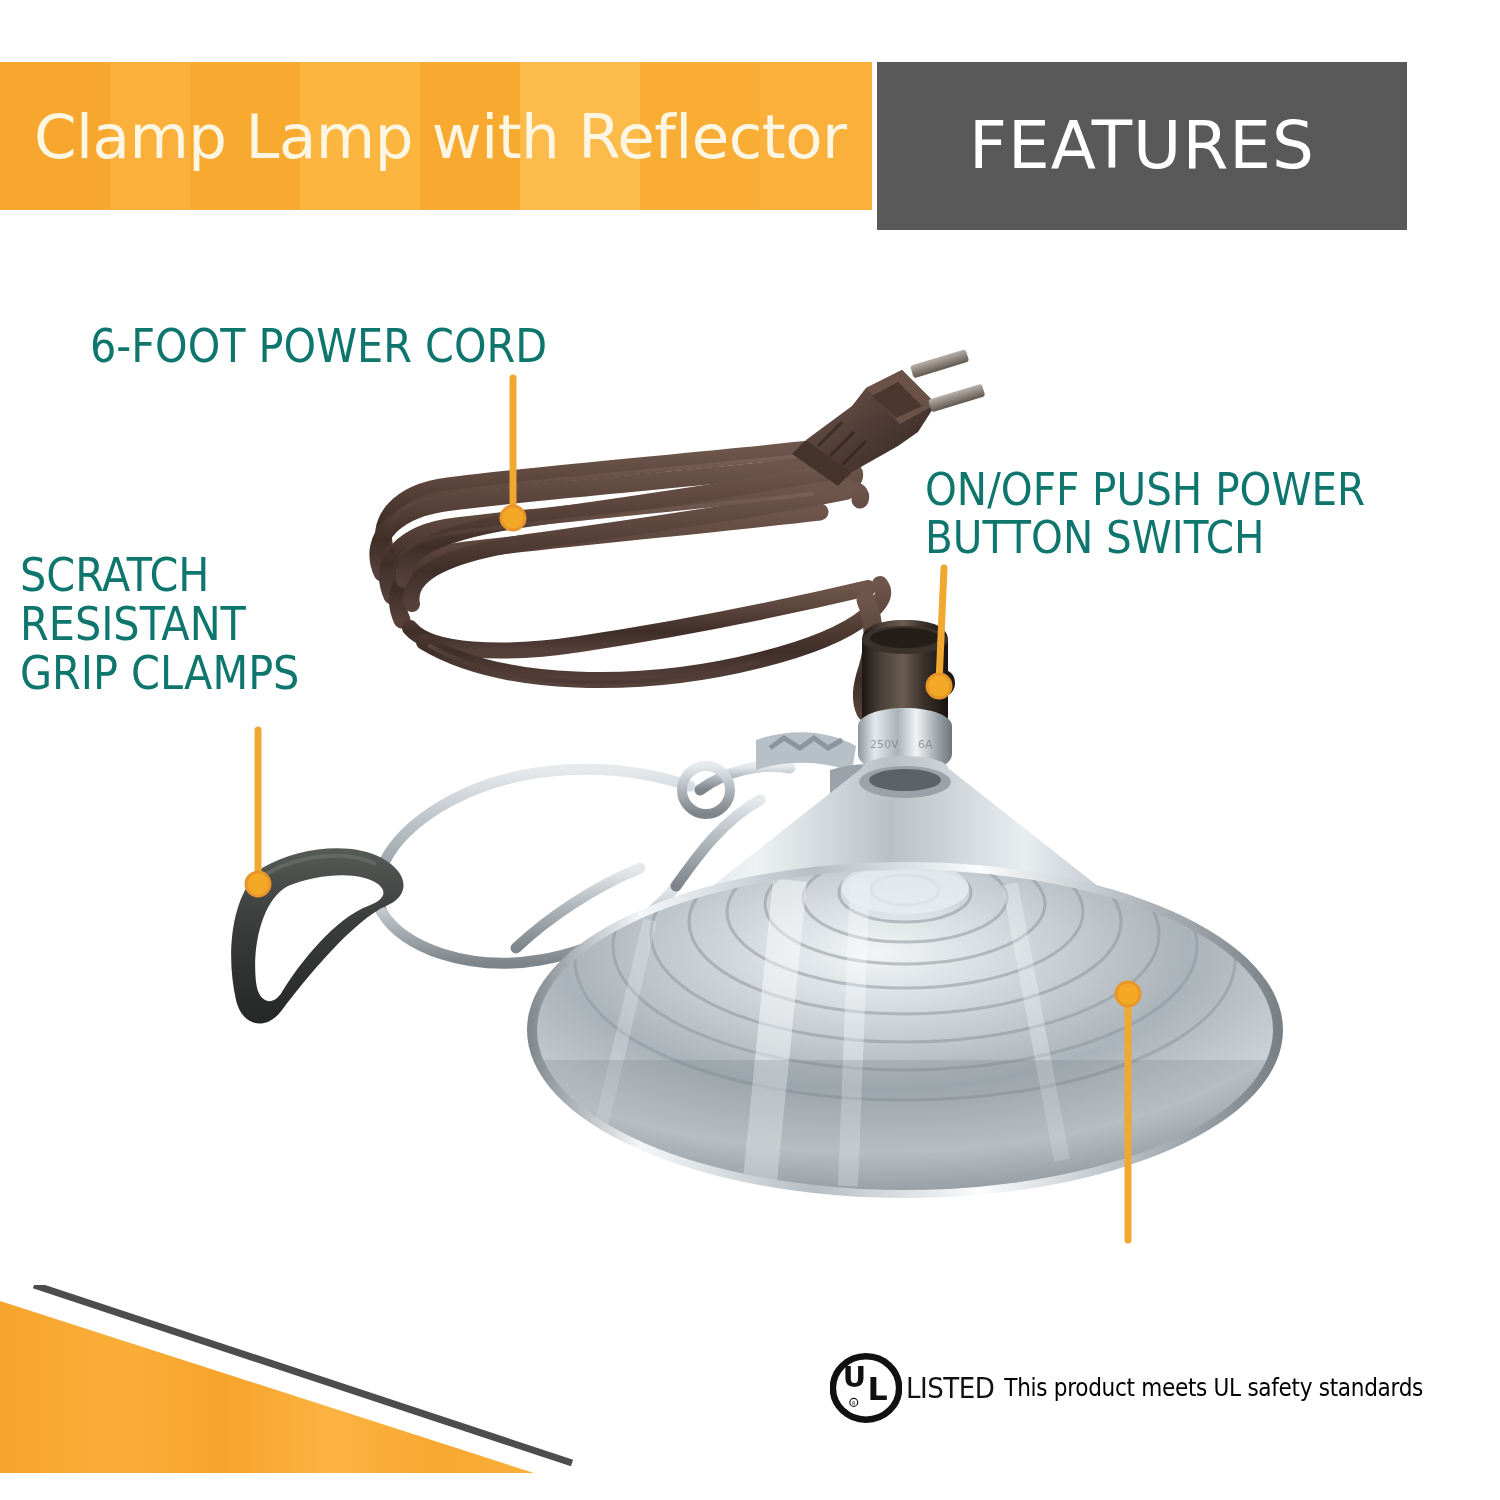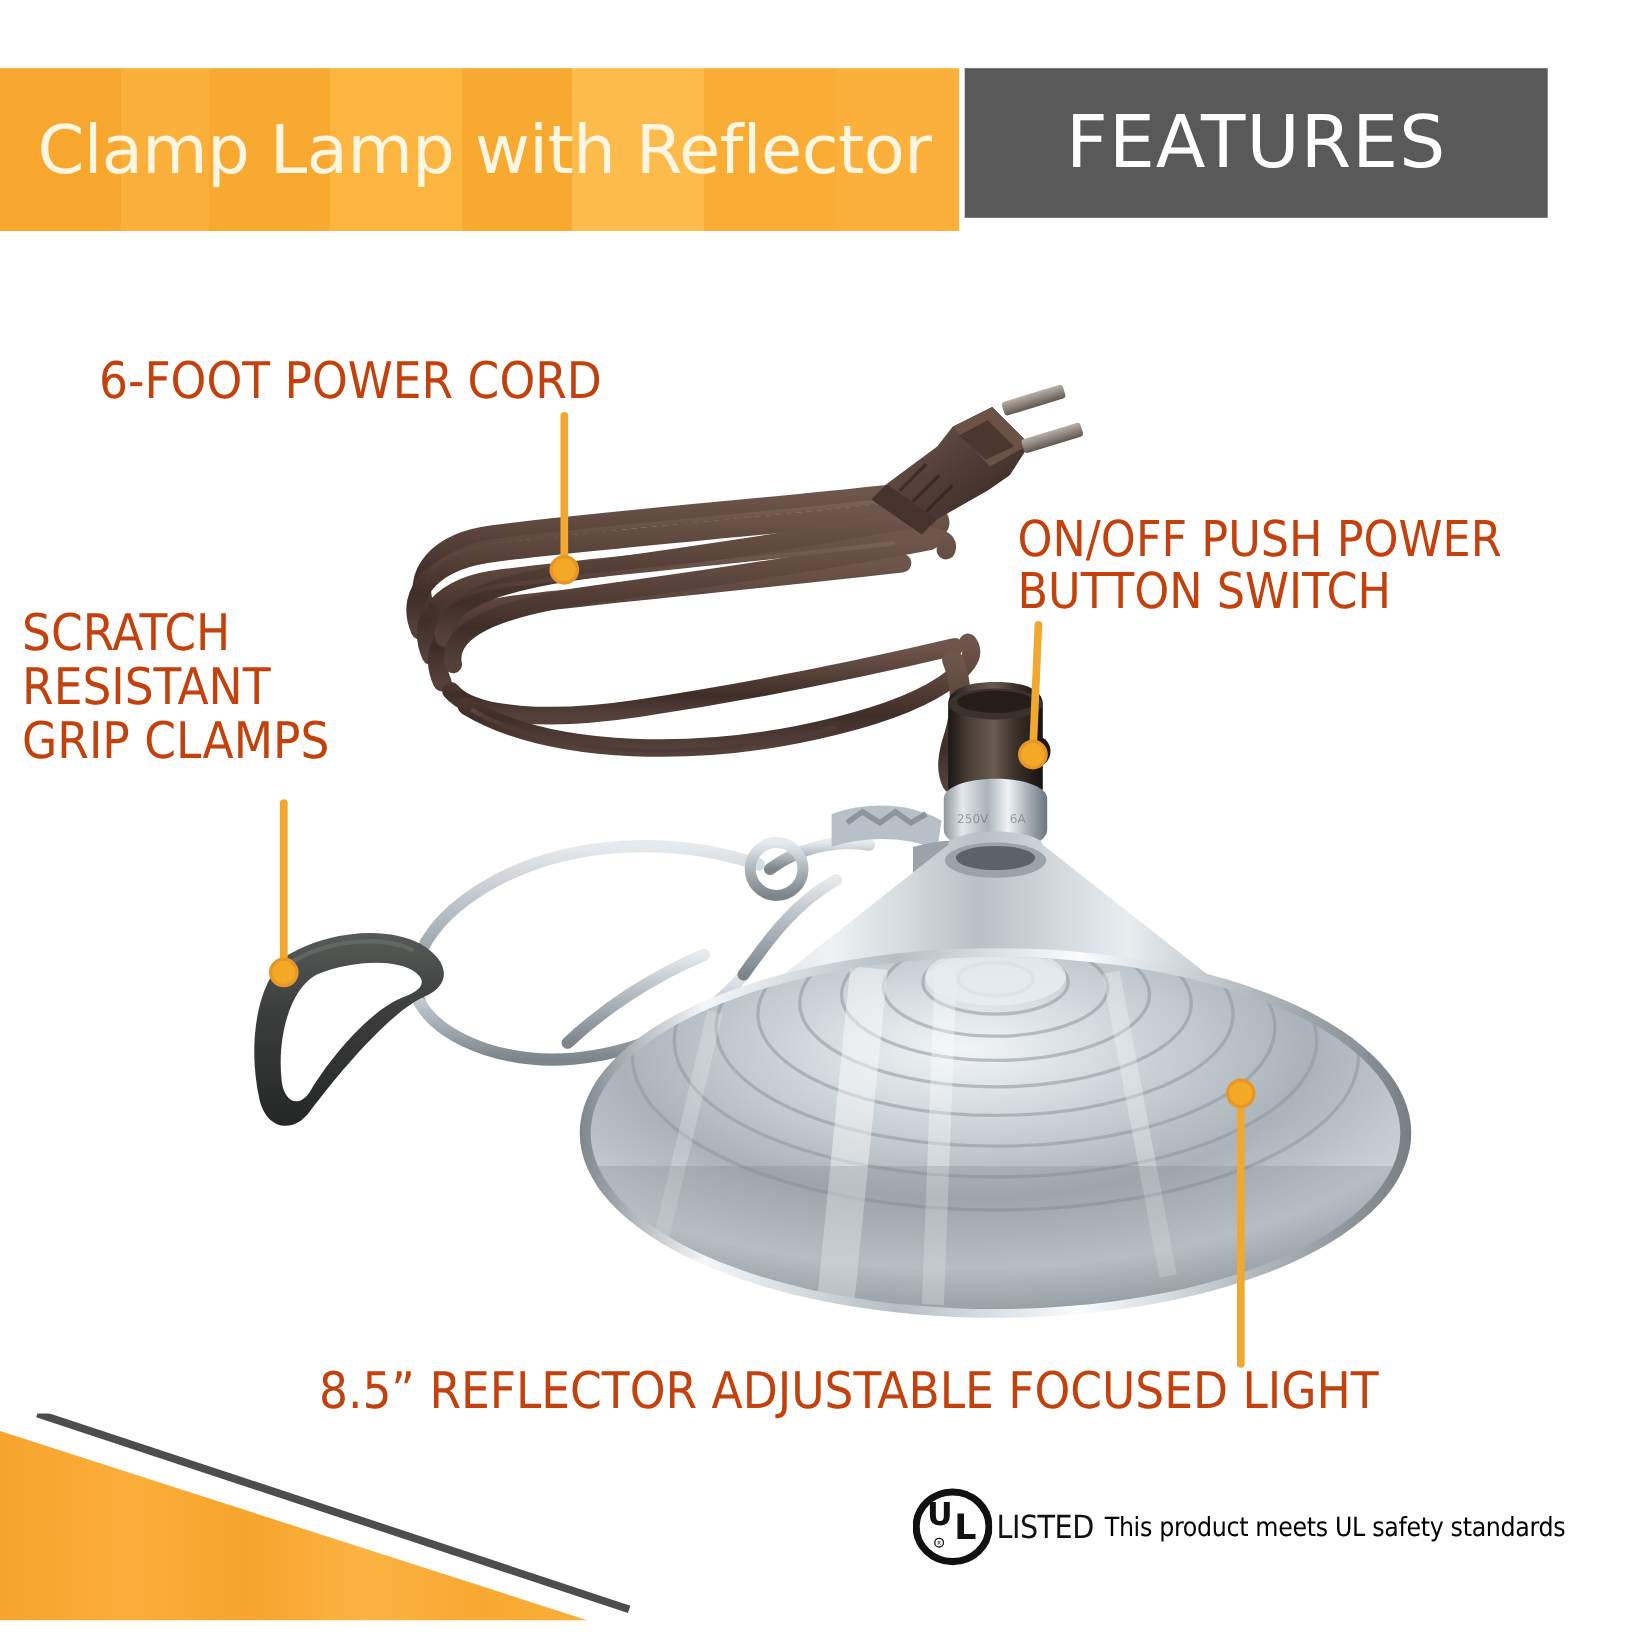--- a/index.html
+++ b/index.html
@@ -24,31 +24,31 @@
       #fbb03b 760px,#fbb03b 872px);
     display:flex;align-items:center;
     box-sizing:border-box;padding-left:34px;
   }
   .hdr-title span{
     color:#fdf6e3;font-size:61px;font-weight:400;letter-spacing:-0.5px;
     white-space:nowrap;line-height:1;
     font-family:"DejaVu Sans","Liberation Sans",sans-serif;
   }
   .hdr-features{
-    position:absolute;left:877px;top:62px;width:530px;height:136px;
+    position:absolute;left:877px;top:62px;width:530px;height:168px;
     background:#595959;display:flex;align-items:center;justify-content:center;
   }
   .hdr-features span{
     color:#ffffff;font-size:66px;font-weight:400;letter-spacing:1px;
     line-height:1;font-family:"DejaVu Sans","Liberation Sans",sans-serif;
   }
 
   
   .lbl{
-    position:absolute;color:#c2410c;font-weight:400;line-height:1.06;
+    position:absolute;color:#0f766e;font-weight:400;line-height:1.06;
     font-family:"DejaVu Sans Condensed","Liberation Sans Narrow","Liberation Sans",sans-serif;
     white-space:pre-line;
   }
   #lbl-cord{left:90px;top:322px;font-size:46px;letter-spacing:0px;}
   #lbl-clamp{left:20px;top:551px;font-size:46px;letter-spacing:0px;}
   #lbl-switch{left:925px;top:466px;font-size:45px;letter-spacing:0px;}
   #lbl-reflector{left:290px;top:1240px;font-size:46px;letter-spacing:0px;}
 
   
   .leader{position:absolute;top:0;left:0;width:1500px;height:1500px;pointer-events:none;}
@@ -304,21 +304,20 @@
       <circle cx="1128" cy="994" r="12"></circle>
     </g>
   </svg>
 
   <div class="lbl" id="lbl-cord">6-FOOT POWER CORD</div>
   <div class="lbl" id="lbl-clamp">SCRATCH
 RESISTANT
 GRIP CLAMPS</div>
   <div class="lbl" id="lbl-switch">ON/OFF PUSH POWER
 BUTTON SWITCH</div>
-  <div class="lbl" id="lbl-reflector">8.5” REFLECTOR ADJUSTABLE FOCUSED LIGHT</div>
 
   <svg class="footer-wedge" viewBox="0 0 620 215" aria-hidden="true">
     <defs>
       <linearGradient id="wedgeG" x1="0" y1="0" x2="1" y2="0">
         <stop offset="0%" stop-color="#f6a42c"></stop>
         <stop offset="22%" stop-color="#faae39"></stop>
         <stop offset="42%" stop-color="#f6a42c"></stop>
         <stop offset="62%" stop-color="#fcb342"></stop>
         <stop offset="82%" stop-color="#f7a830"></stop>
         <stop offset="100%" stop-color="#fbb03b"></stop>

